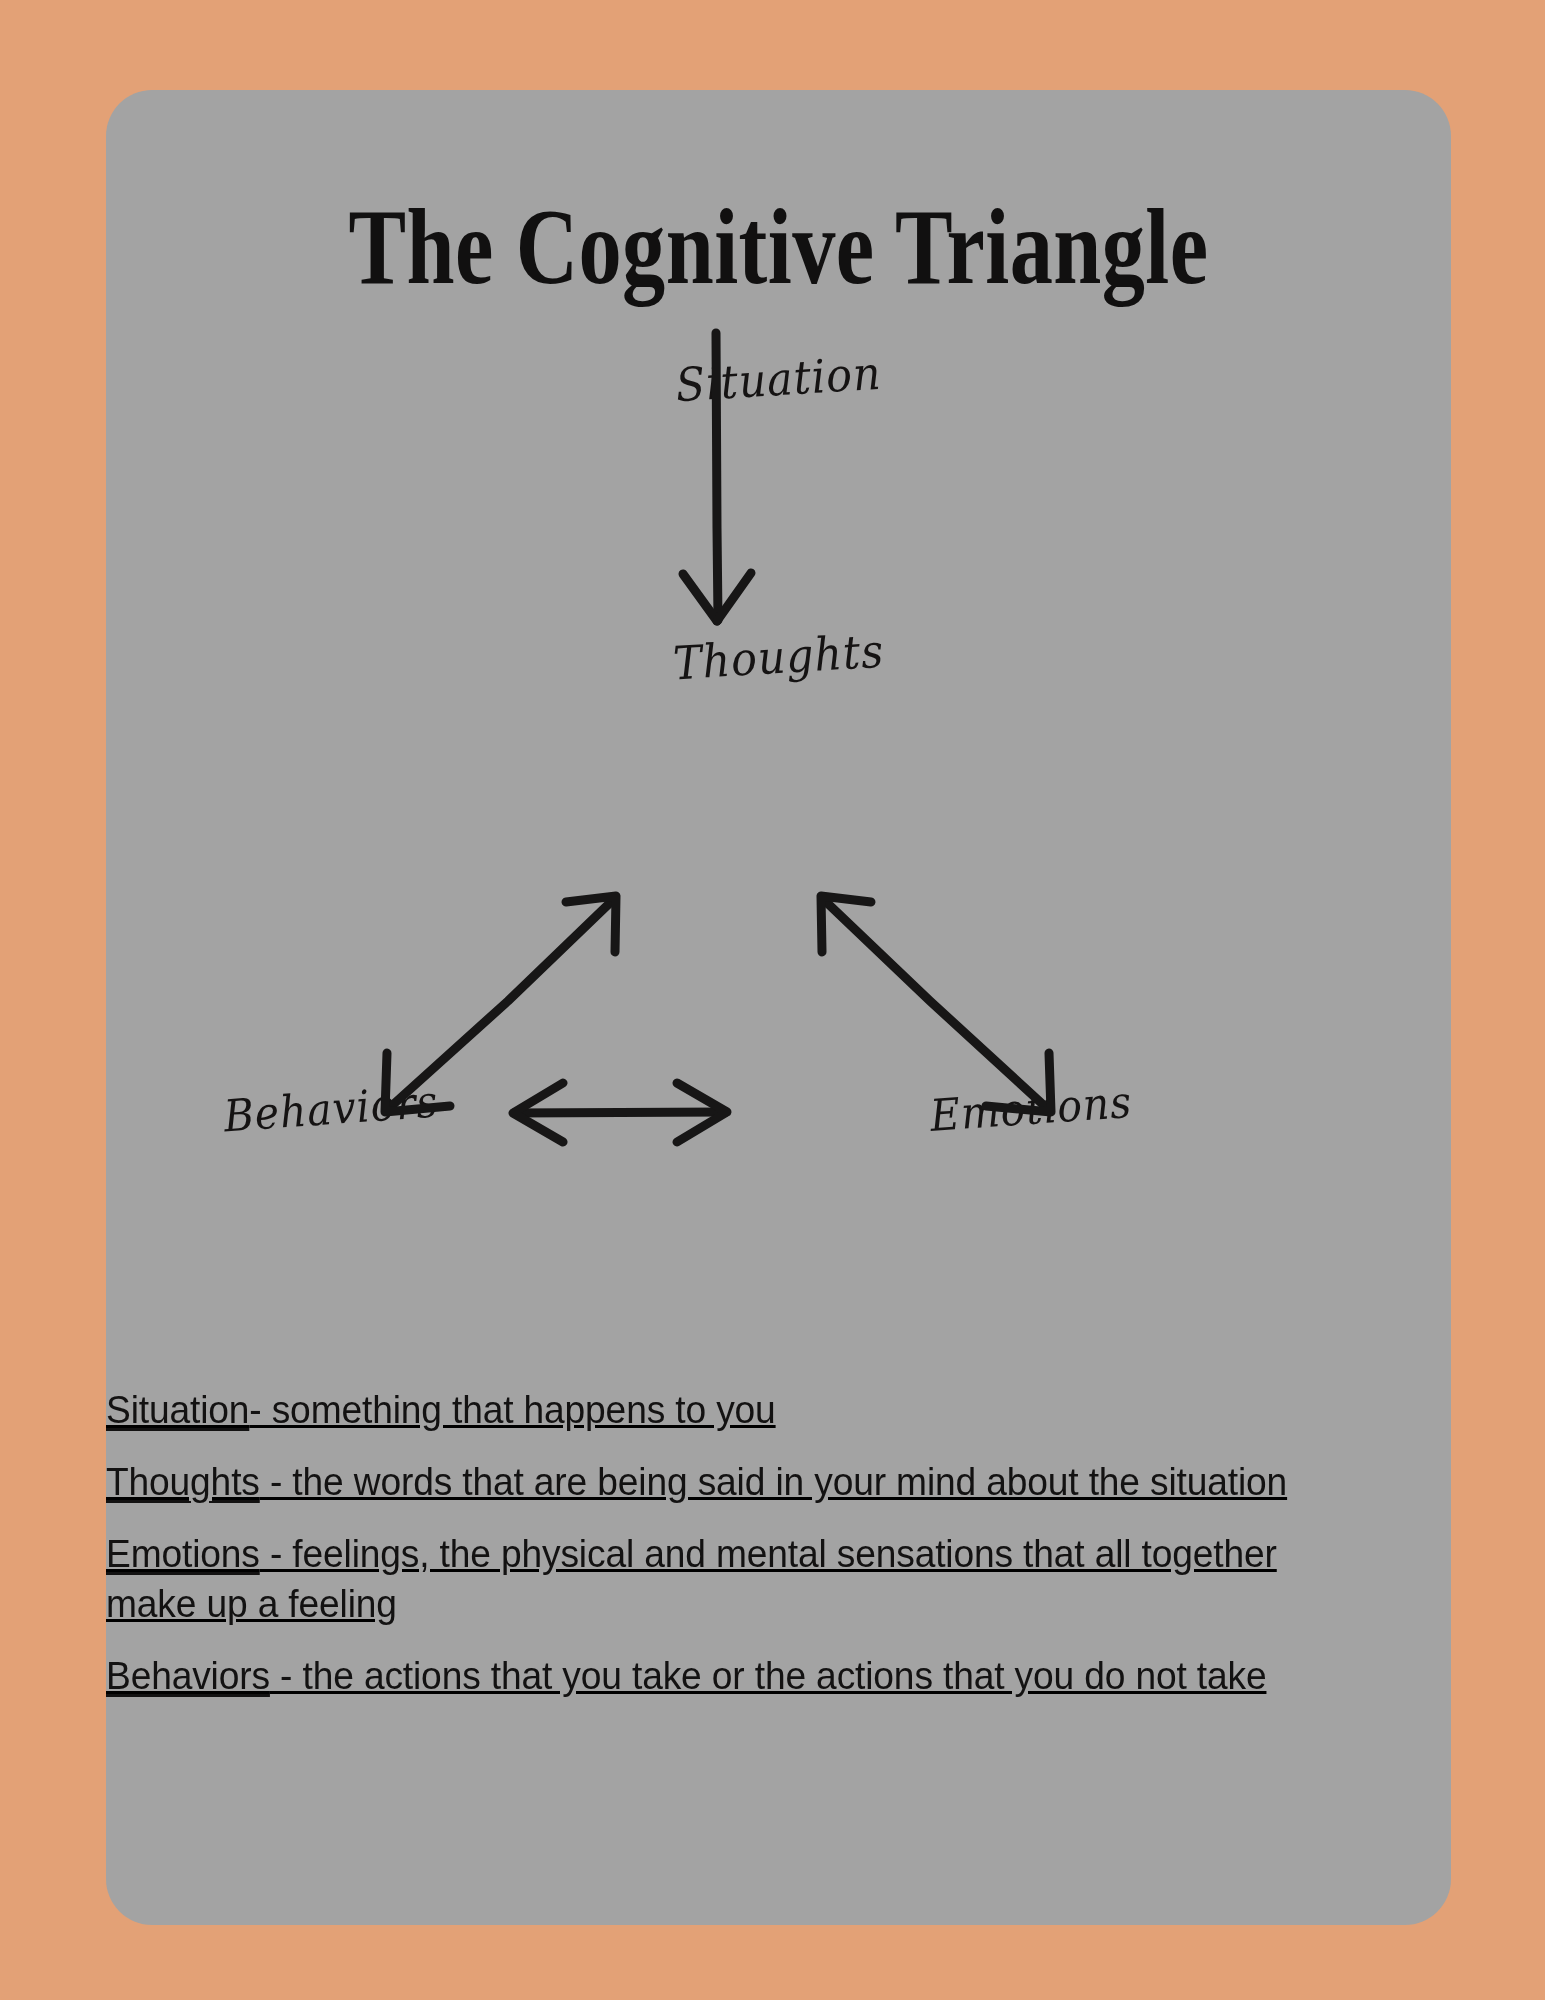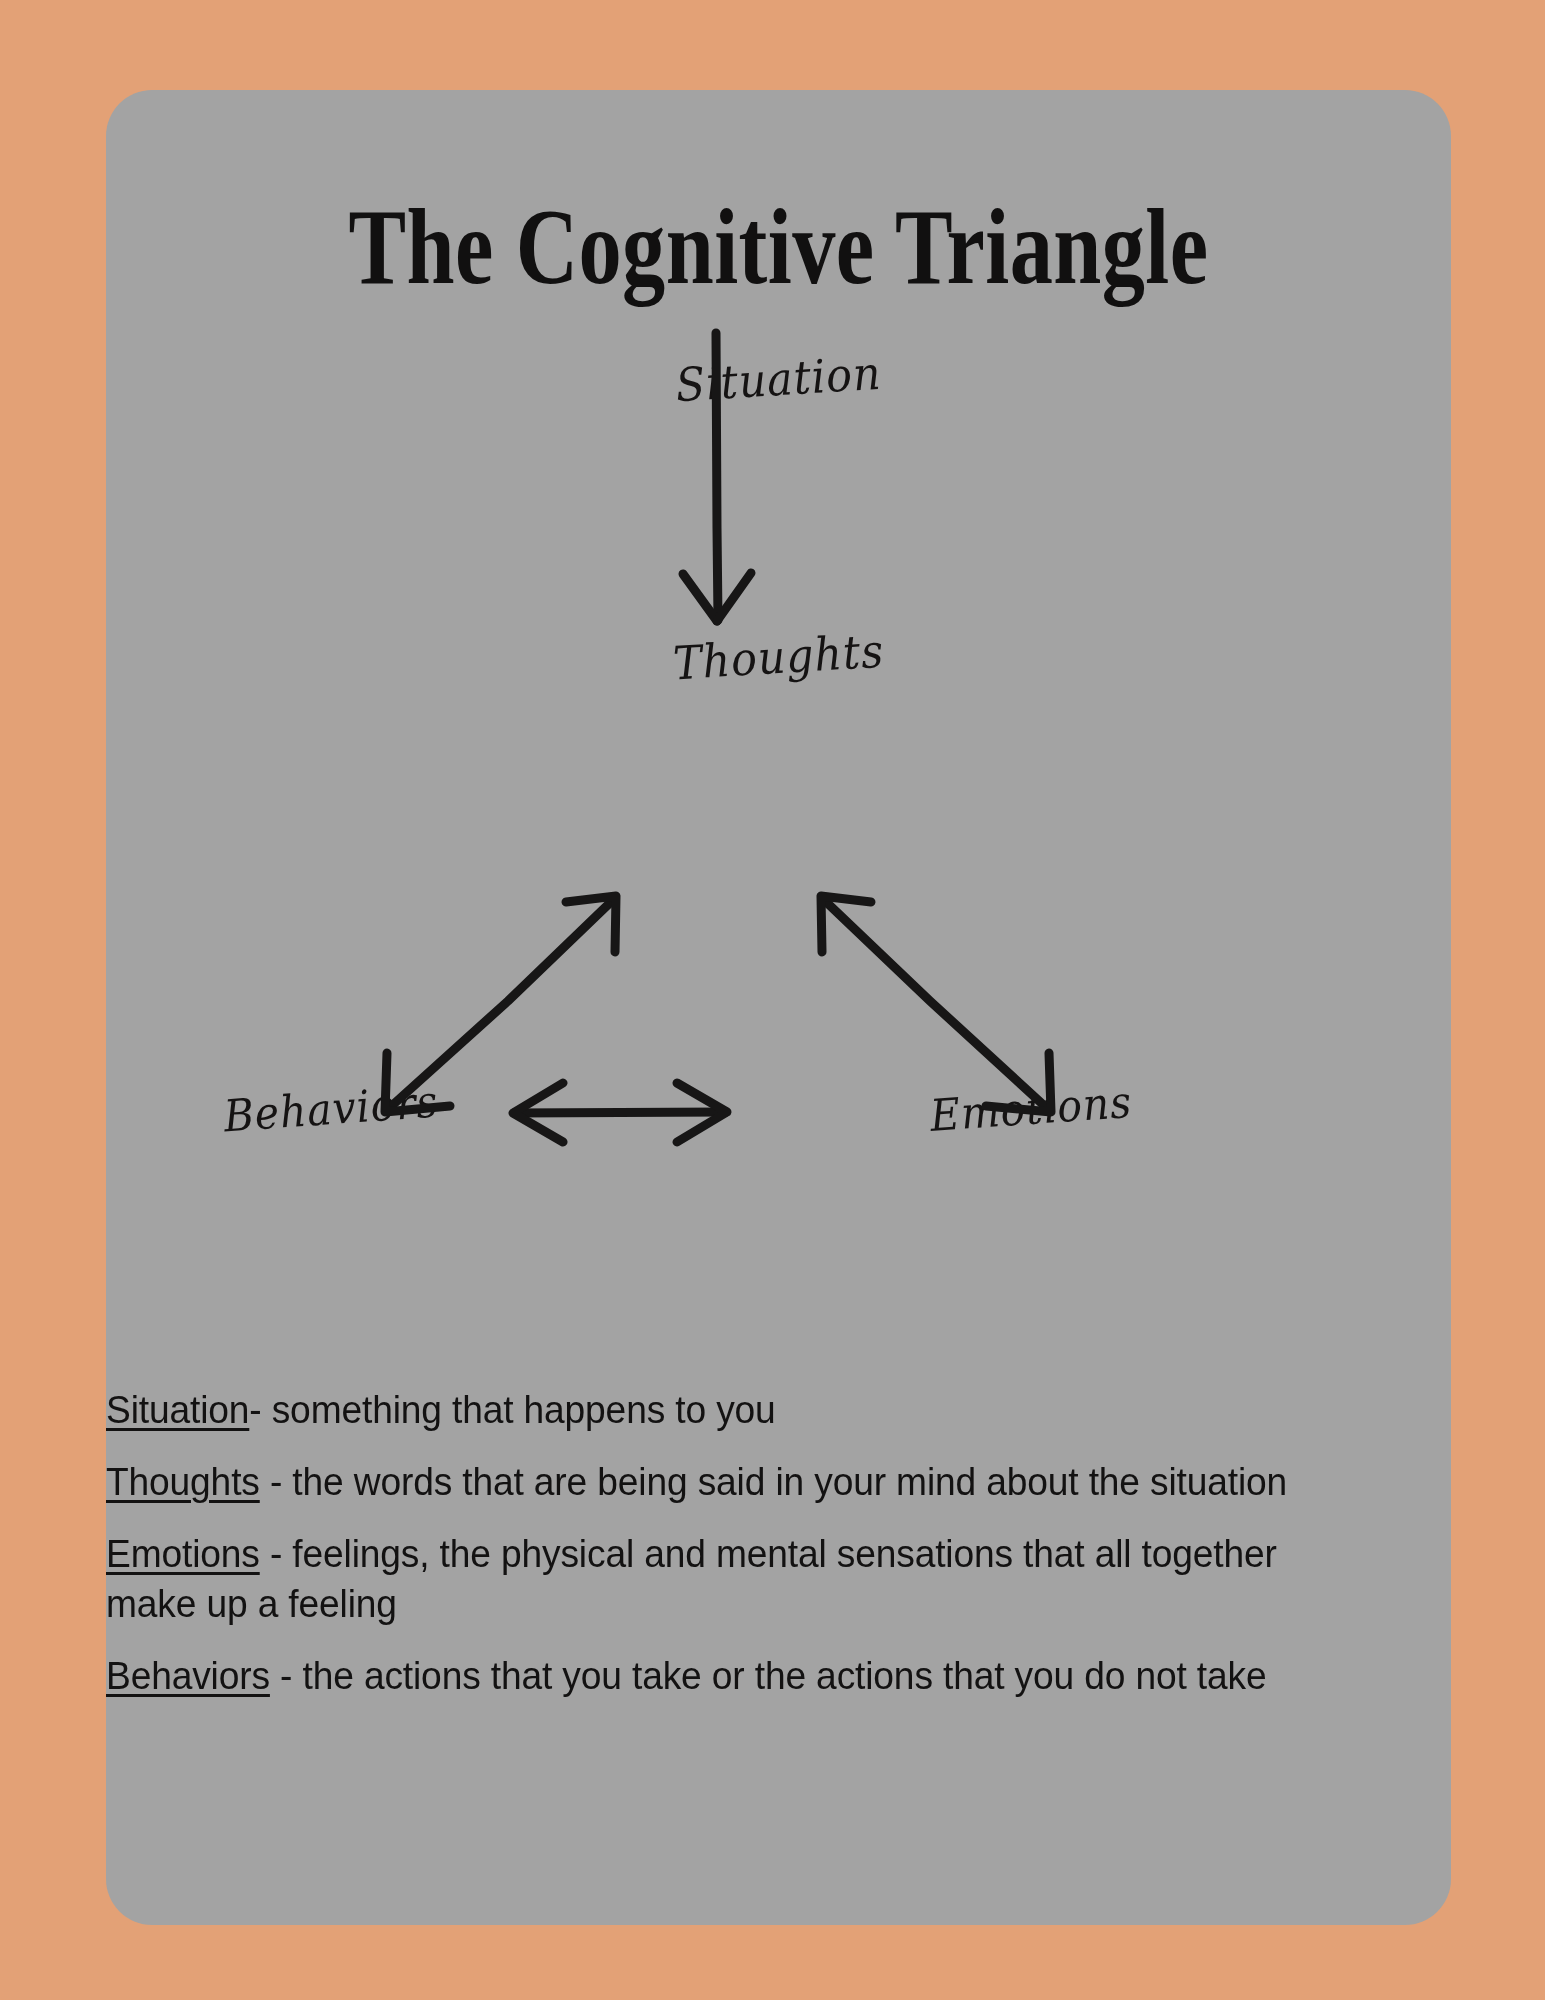--- a/index.html
+++ b/index.html
@@ -110,20 +110,21 @@
   }
 
   
   #definitions {
     position: absolute;
     left: 0px;
     top: 1295px;
     width: 1345px;
     padding: 0 0 0 0;
     box-sizing: border-box;
+    text-decoration: underline;
   }
 
   .def-row {
     font-family: "Liberation Sans", sans-serif;
     font-size: 38.5px;
     line-height: 50px;
     color: #131212;
     margin: 0 0 22px 0;
     padding: 0 42px 0 0;
     letter-spacing: -0.15px;

